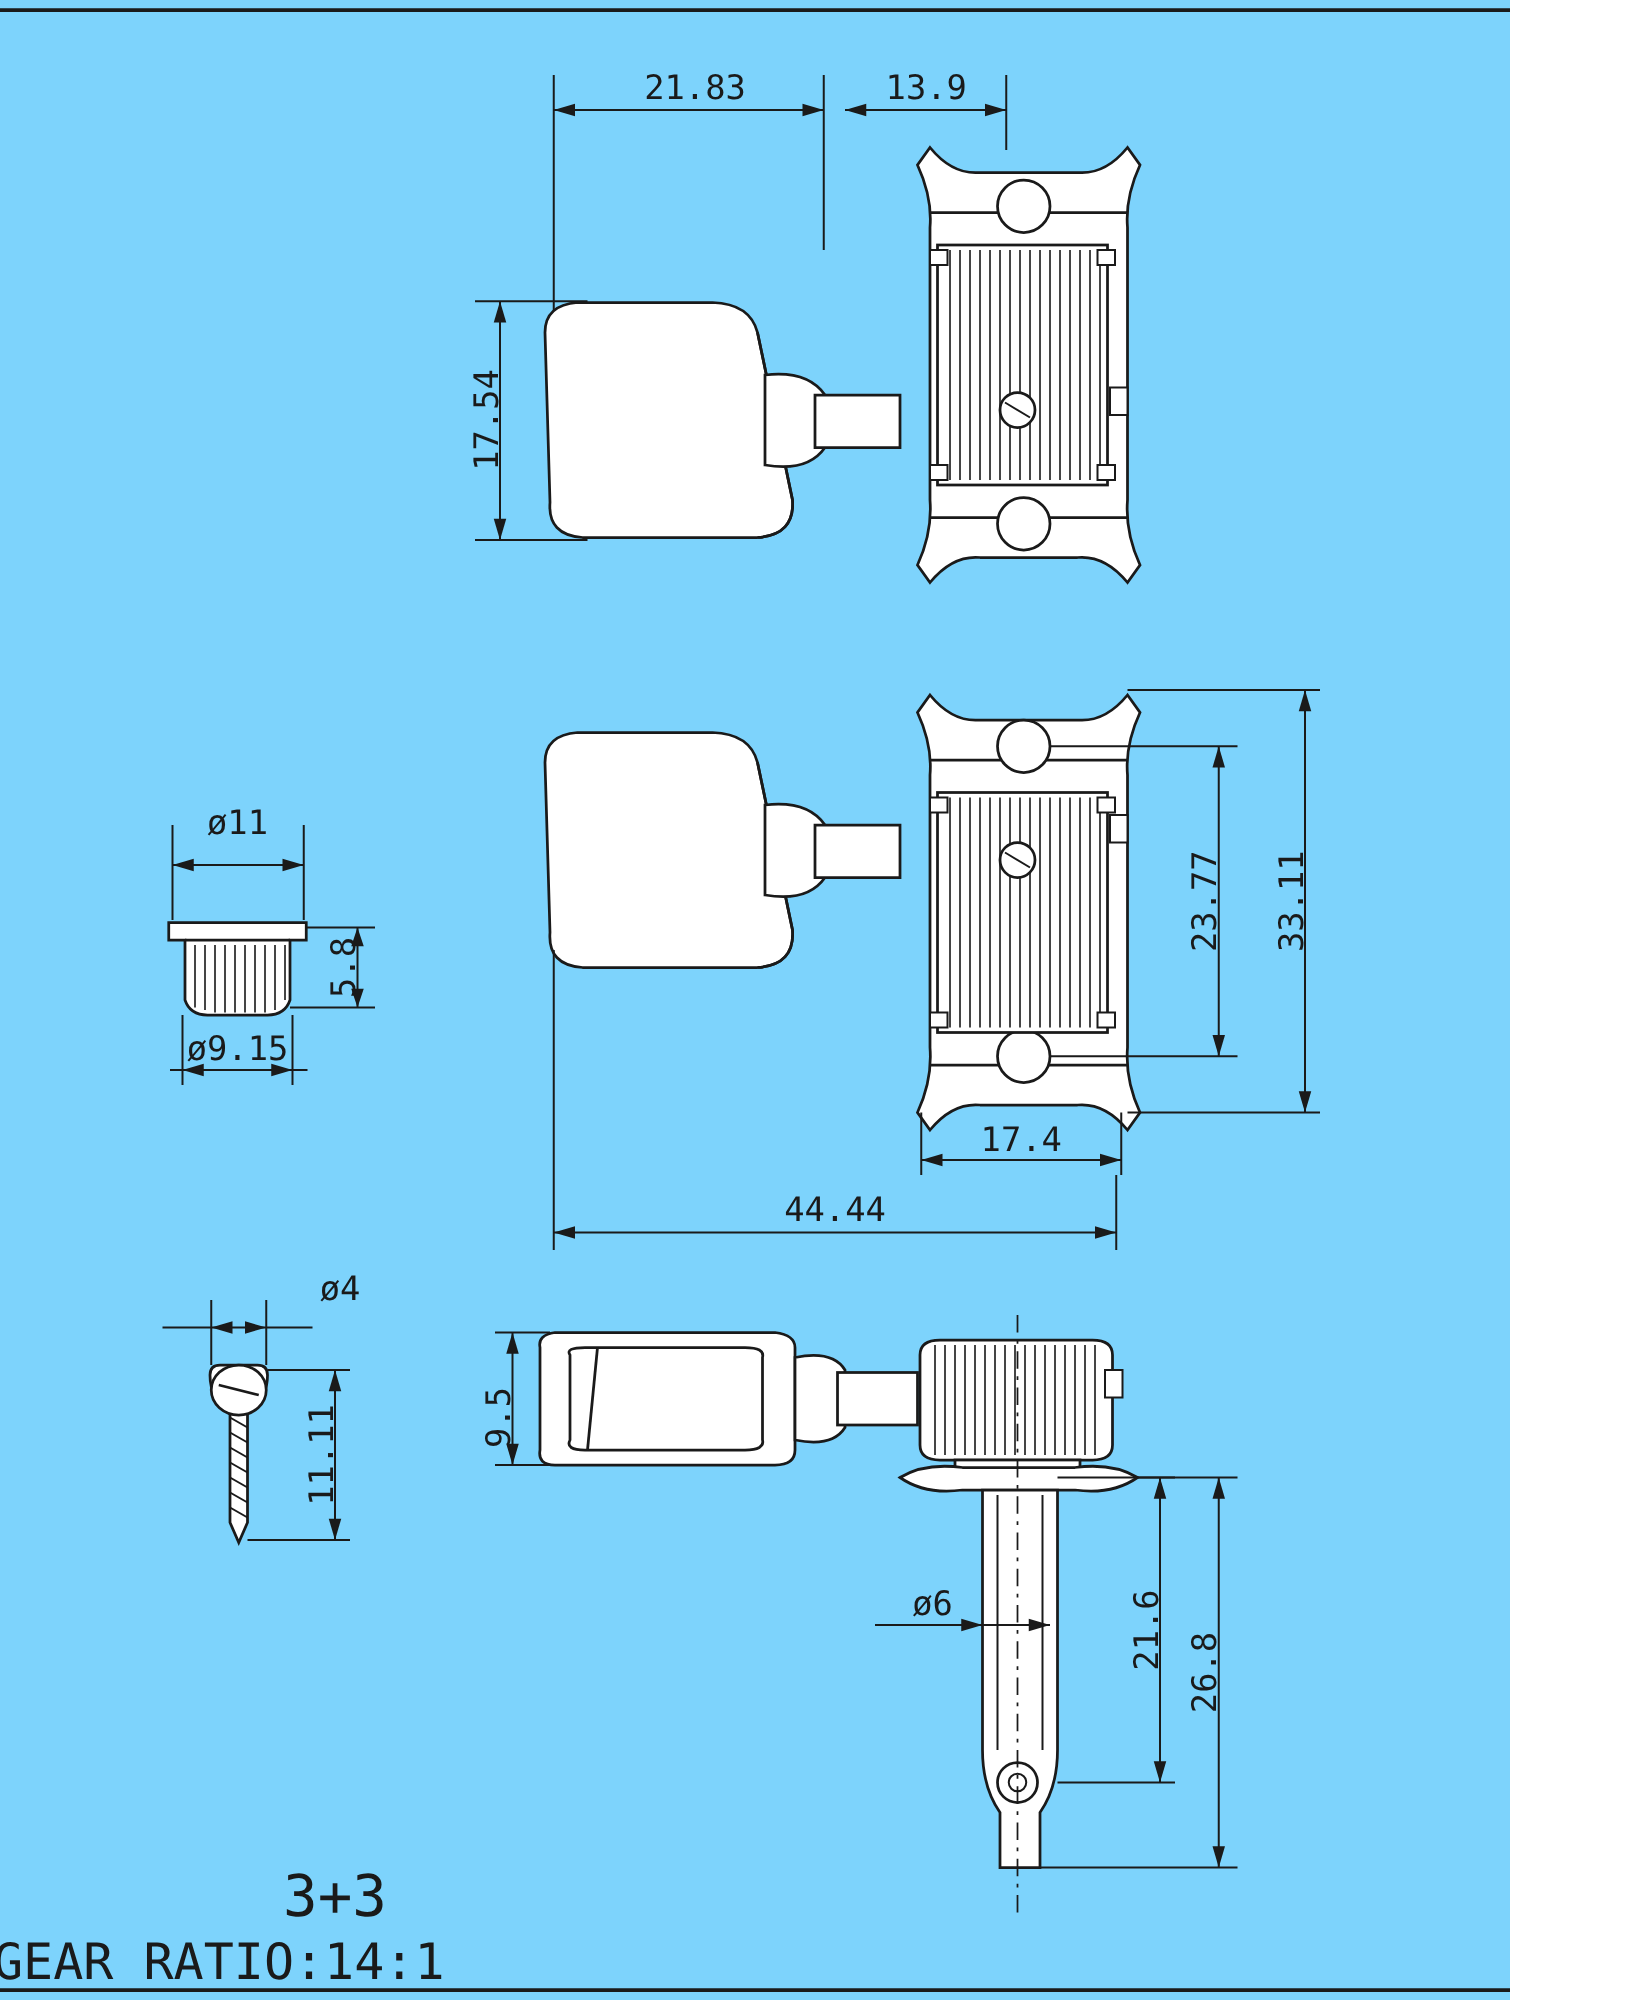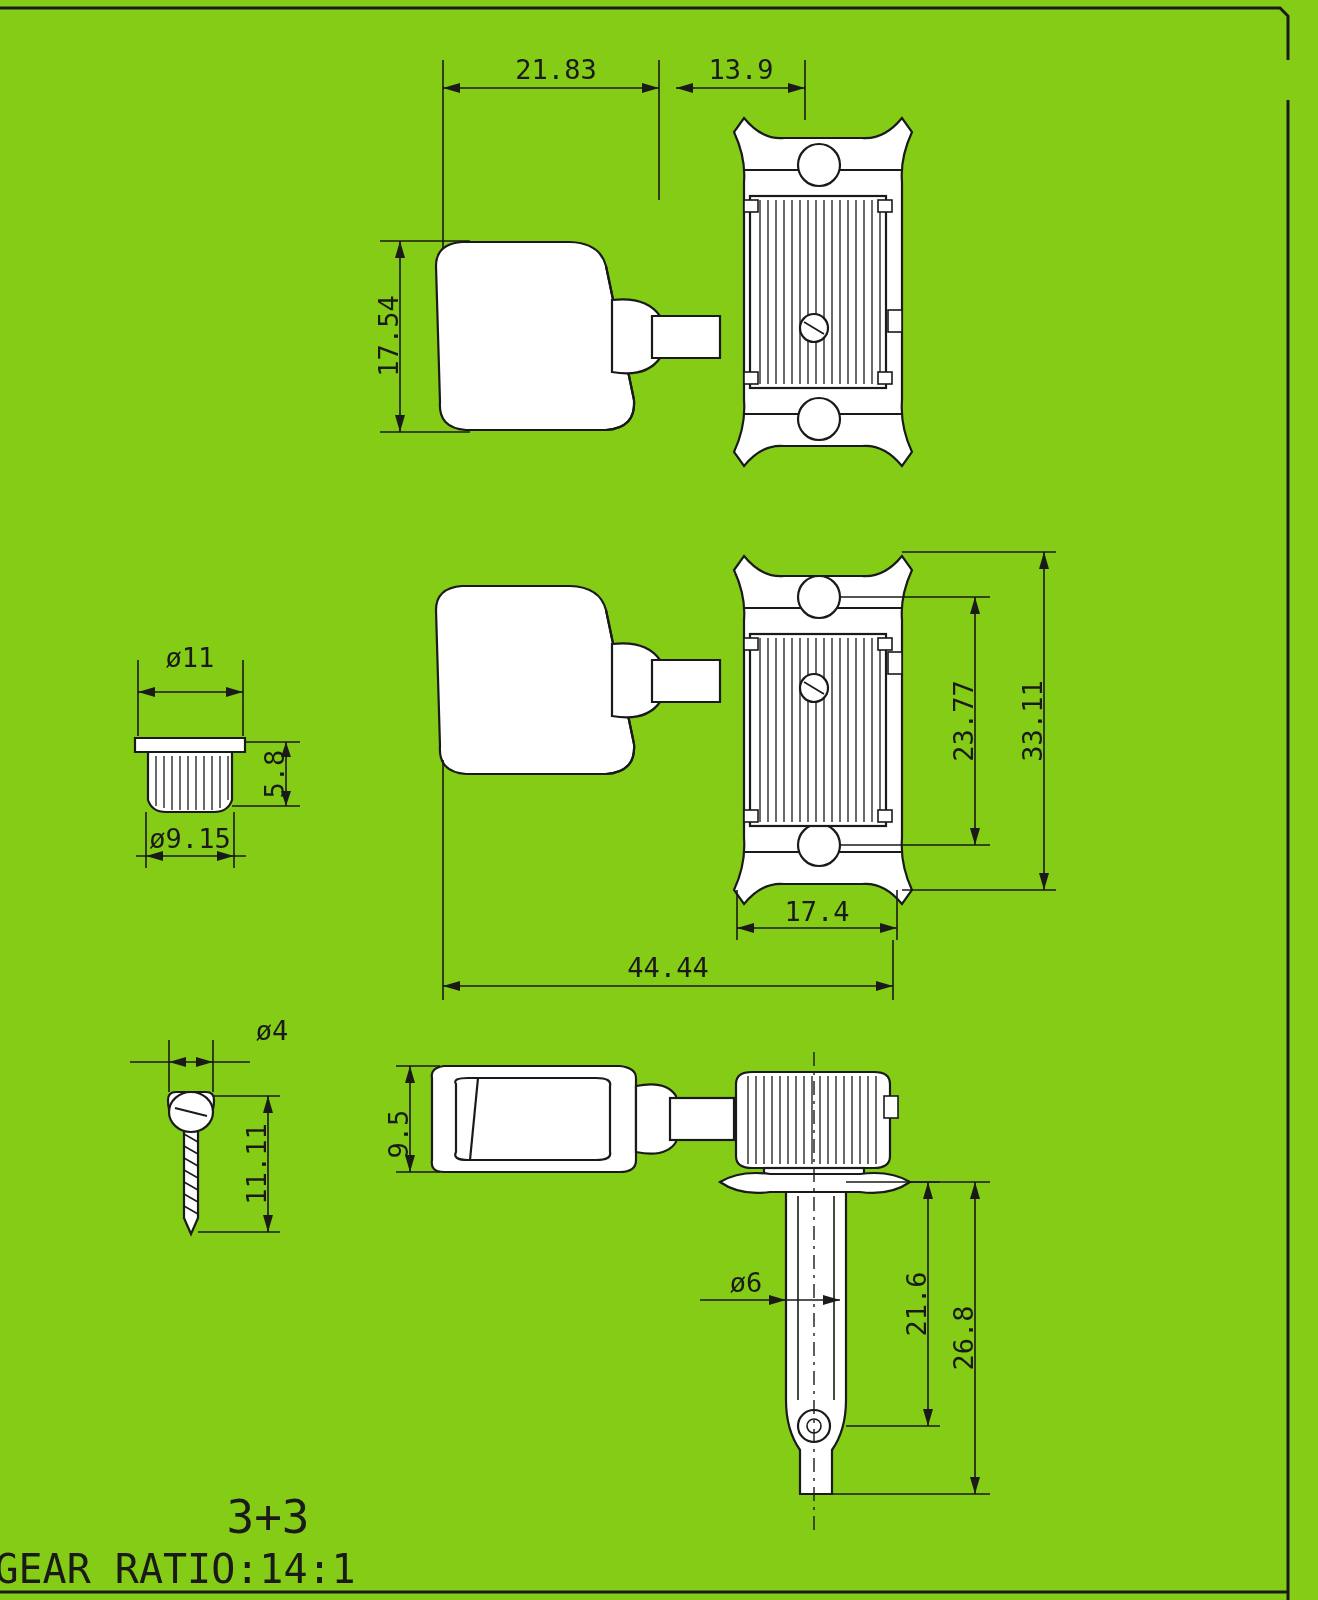--- a/index.html
+++ b/index.html
@@ -5,23 +5,23 @@
   html, body {
     margin: 0;
     padding: 0;
     background: #ffffff;
   }
   body {
     font-family: "DejaVu Sans Mono", monospace;
   }
   #sheet {
     position: relative;
-    width: 1318px;
+    width: 1208px;
     height: 1600px;
-    background: #84cc16;
+    background: #7dd3fc;
     overflow: hidden;
   }
   svg.drawing {
     position: absolute;
     left: 0;
     top: 0;
     width: 1318px;
     height: 1600px;
   }
   .ln { stroke: #1a1a1a; fill: none; }

